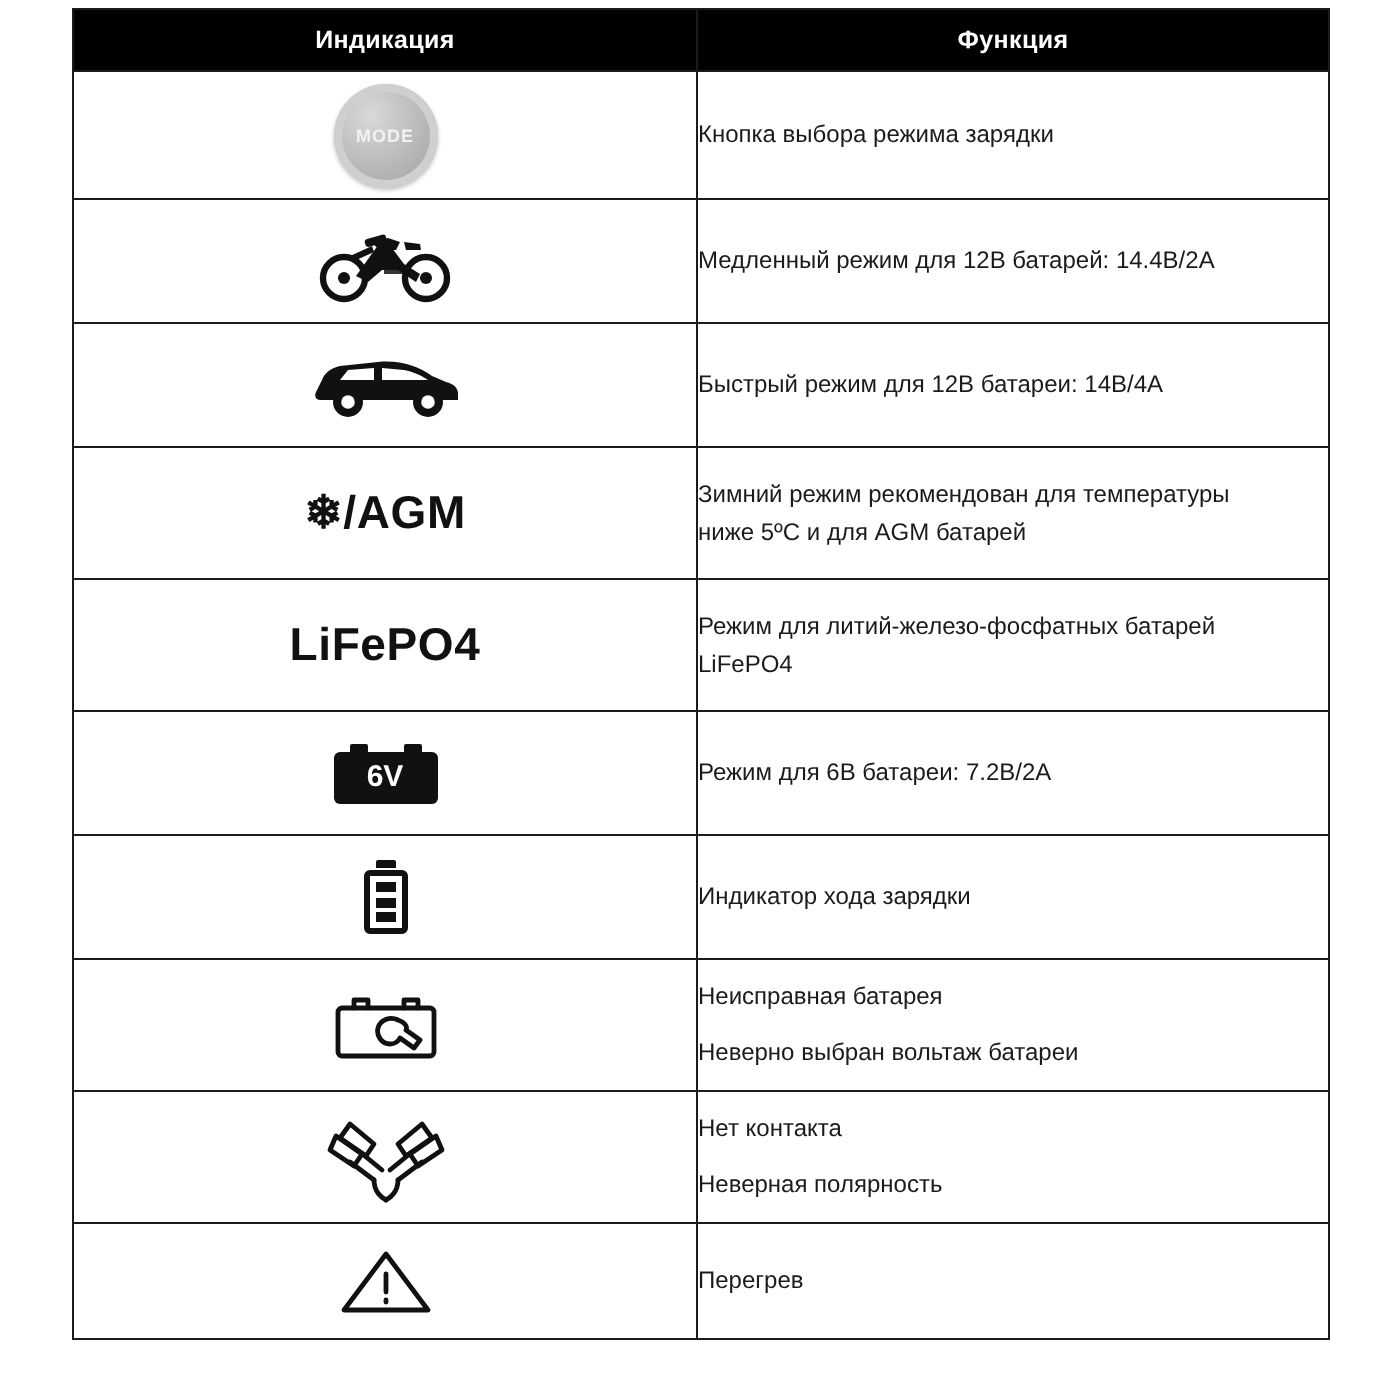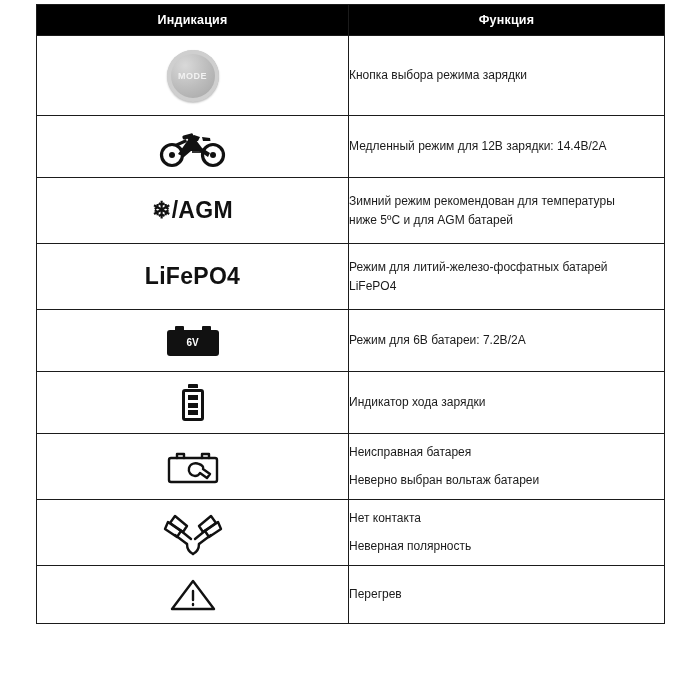--- a/index.html
+++ b/index.html
@@ -107,21 +107,21 @@
   }
   .bat6 .nub.l { left: 8px; }
   .bat6 .nub.r { right: 8px; }
   .bat6 .body {
     margin-top: 4px;
     height: 26px;
     background: #111;
     border-radius: 3px;
     display: flex; align-items: center; justify-content: center;
     color: #fff;
-    font-size: 10px;
+    font-size: 15px;
     font-weight: bold;
   }
 
   
   .chgbat { width: 22px; }
   .chgbat .cap {
     width: 10px; height: 4px; background: #111; margin: 0 auto; border-radius: 1px 1px 0 0;
   }
   .chgbat .shell {
     margin-top: 1px;
@@ -144,21 +144,21 @@
       <col class="col-fn">
     </colgroup>
     <thead>
       <tr>
         <th><span>Индикация</span></th>
         <th><span>Функция</span></th>
       </tr>
     </thead>
     <tbody>
 
-      <tr style="height:80px;">
+      <tr style="height:64px;">
         <td class="ind-cell">
           <div class="ind-inner">
             <div class="mode-btn icon">
               <span>MODE</span>
             </div>
           </div>
         </td>
         <td class="fn-cell">
           <span class="line">Кнопка выбора режима зарядки</span>
         </td>
@@ -179,24 +179,46 @@
                   <rect x="24" y="10" width="11" height="4" rx="1.6" transform="rotate(-16 24 10)"></rect>
                   <path d="M17 18 L28 13 L29 16 L18 21 Z"></path>
                   <path d="M44 11 L52 12 L52.5 15 L45 15 Z"></path>
                   <path d="M34 23 L46 23 L46 27 L34 27 Z" opacity="0.85"></path>
                 </g>
               </svg>
             </span>
           </div>
         </td>
         <td class="fn-cell">
-          <span class="line">Медленный режим для 12В зарядки: 14.4В/2А</span>
-        </td>
-      </tr>
-
+          <span class="line">Медленный режим для 12В батарей: 14.4В/2А</span>
+        </td>
+      </tr>
+
+      <tr style="height:62px;">
+        <td class="ind-cell">
+          <div class="ind-inner">
+            <span class="icon">
+              <svg width="78" height="38" viewBox="0 0 78 38">
+                <g fill="#111">
+                  <path d="M6 26 C4 26 3 24 4 22 L7 16 C8 13 11 10 16 9 L35 7 C46 6 55 9 62 14 L69 17 C73 18 75 20 75 23 L75 26 Z"></path>
+                  <path d="M20 11 L33 10 L33 16 L16 16 Z" fill="#fff"></path>
+                  <path d="M37 10 L48 11 C53 12 57 14 60 16 L37 16 Z" fill="#fff"></path>
+                  <circle cx="20" cy="27" r="7.5"></circle>
+                  <circle cx="20" cy="27" r="3.4" fill="#fff"></circle>
+                  <circle cx="60" cy="27" r="7.5"></circle>
+                  <circle cx="60" cy="27" r="3.4" fill="#fff"></circle>
+                </g>
+              </svg>
+            </span>
+          </div>
+        </td>
+        <td class="fn-cell">
+          <span class="line">Быстрый режим для 12В батареи: 14В/4А</span>
+        </td>
+      </tr>
 
       <tr style="height:66px;">
         <td class="ind-cell">
           <div class="ind-inner">
             <span class="glyph">❄/AGM</span>
           </div>
         </td>
         <td class="fn-cell">
           <span class="line">Зимний режим рекомендован для температуры</span>
           <span class="line">ниже 5ºС и для AGM батарей</span>

